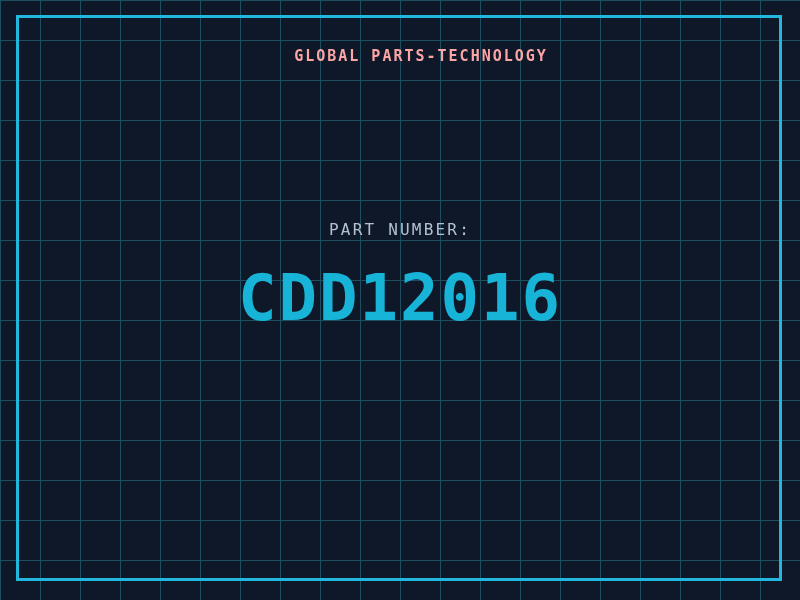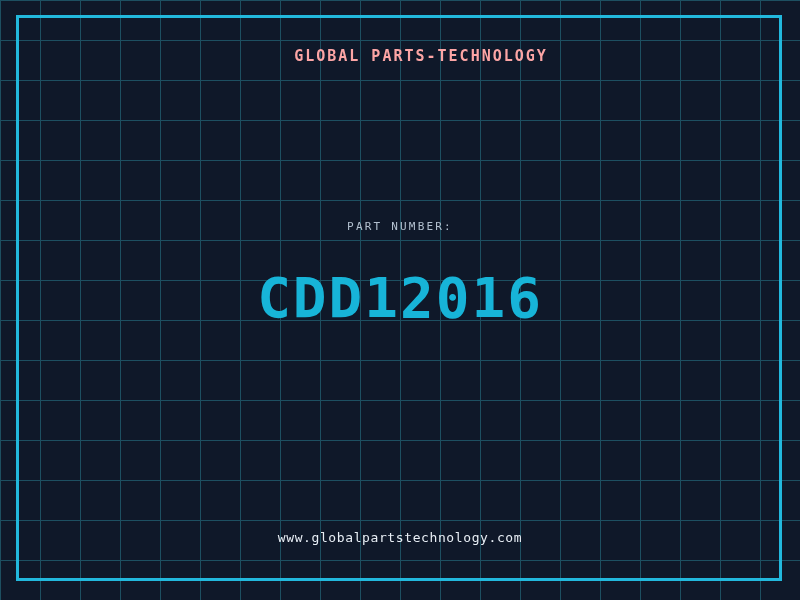--- a/index.html
+++ b/index.html
@@ -79,28 +79,28 @@
 
   #company-subtitle {
     top: 80px;
     font-size: 13px;
     letter-spacing: 1.6px;
     color: #29a8c8;
   }
 
   #part-number-label {
     top: 220px;
-    font-size: 11px;
+    font-size: 16px;
     letter-spacing: 2.2px;
     color: #b3c0cf;
   }
 
   #part-number-value {
     top: 258px;
-    font-size: 56px;
+    font-size: 64px;
     font-weight: bold;
     letter-spacing: 2px;
     line-height: 80px;
     color: #17b4d8;
   }
 
   #footer-url {
     top: 530px;
     font-size: 13px;
     letter-spacing: 0.6px;
@@ -118,16 +118,15 @@
 
   <div id="content">
 
     <div class="centered" id="company-title">GLOBAL PARTS-TECHNOLOGY</div>
 
 
     <div class="centered" id="part-number-label">PART NUMBER:</div>
 
     <div class="centered" id="part-number-value">CDD12016</div>
 
-    <div class="centered" id="footer-url">www.globalpartstechnology.com</div>
 
   </div>
 </div>
 
 </body></html>

